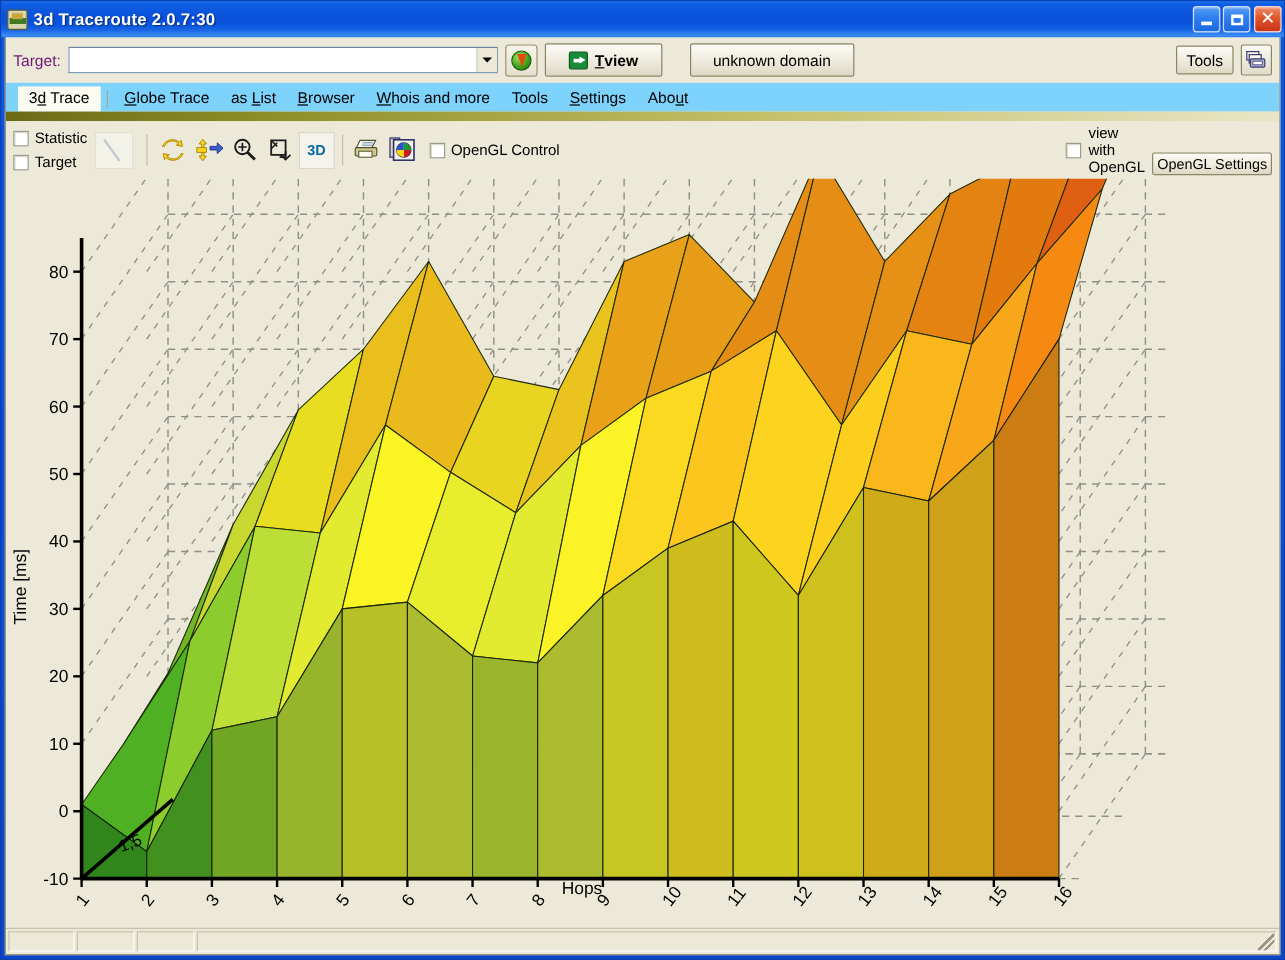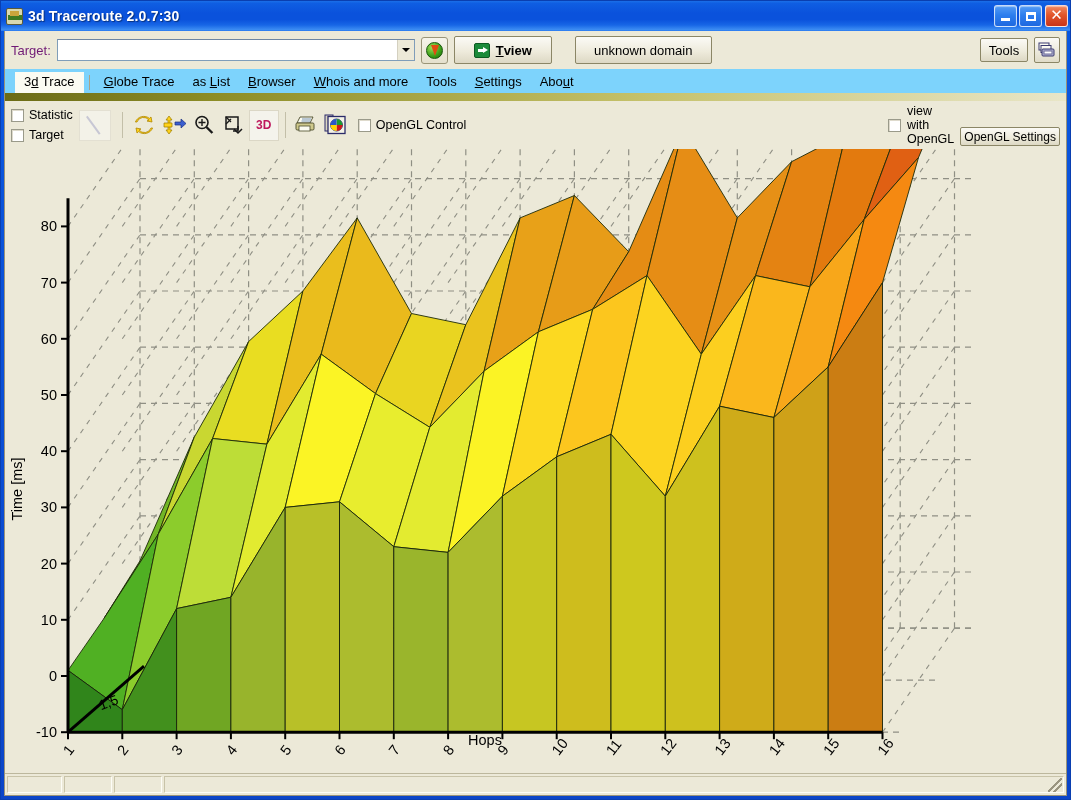--- a/index.html
+++ b/index.html
@@ -227,21 +227,21 @@
   }
   .vsep { width: 1px; height: 26px; background: #c3bfa8; margin: 0 6px; }
   .ibtn {
     width: 30px; height: 31px; flex: 0 0 30px;
     display: flex; align-items: center; justify-content: center;
     background: transparent; border: 1px solid transparent;
     cursor: default;
   }
   .ibtn.sel {
     background: #f4f3ec; border: 1px solid #dbd7c6;
-    color: #be185d; font-size: 12px; font-weight: bold;
+    color: #0369a1; font-size: 12px; font-weight: bold;
   }
   #openglbox {
     position: absolute; right: 6px; top: 3px;
     width: 172px;
     display: flex; flex-direction: row; align-items: flex-end; gap: 3px;
   }
   #ogl-check { display:flex; align-items:center; gap:6px; font-size:12.5px; }
   #ogl-settings {
     width: 172px; height: 19px;
     font-size: 12px;

